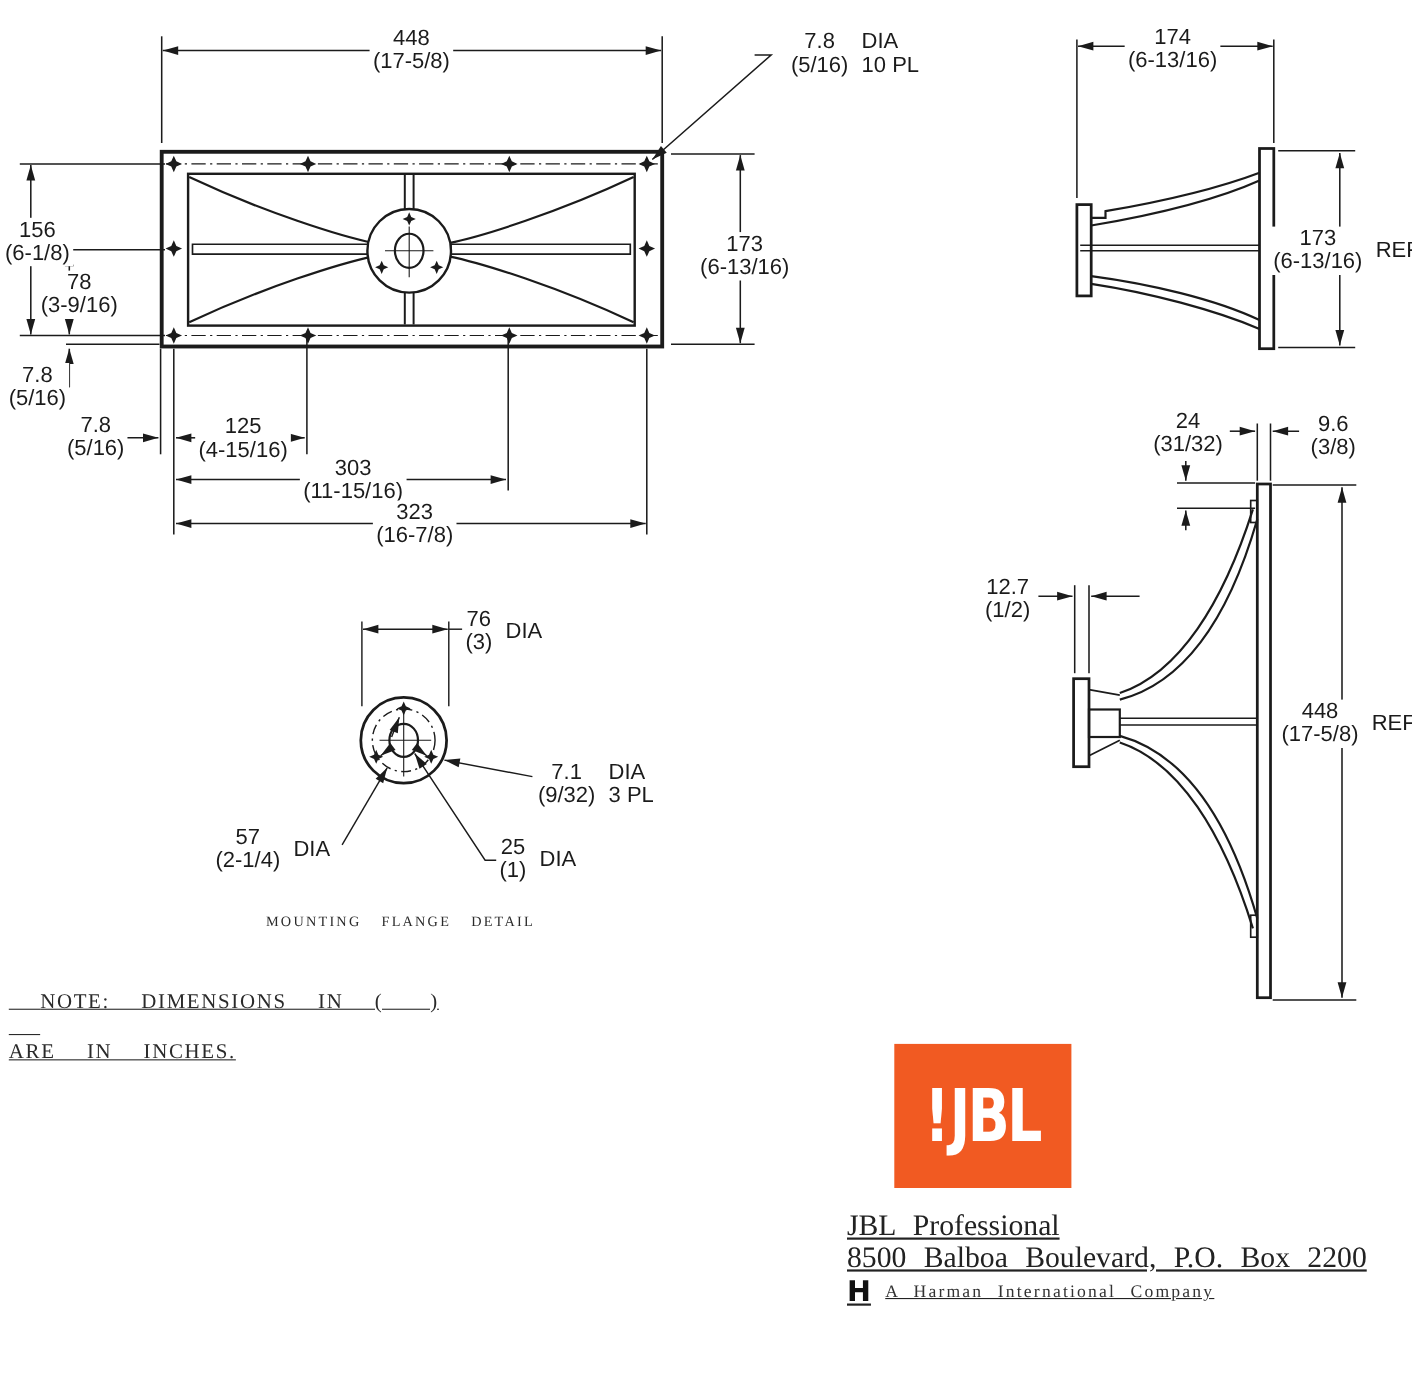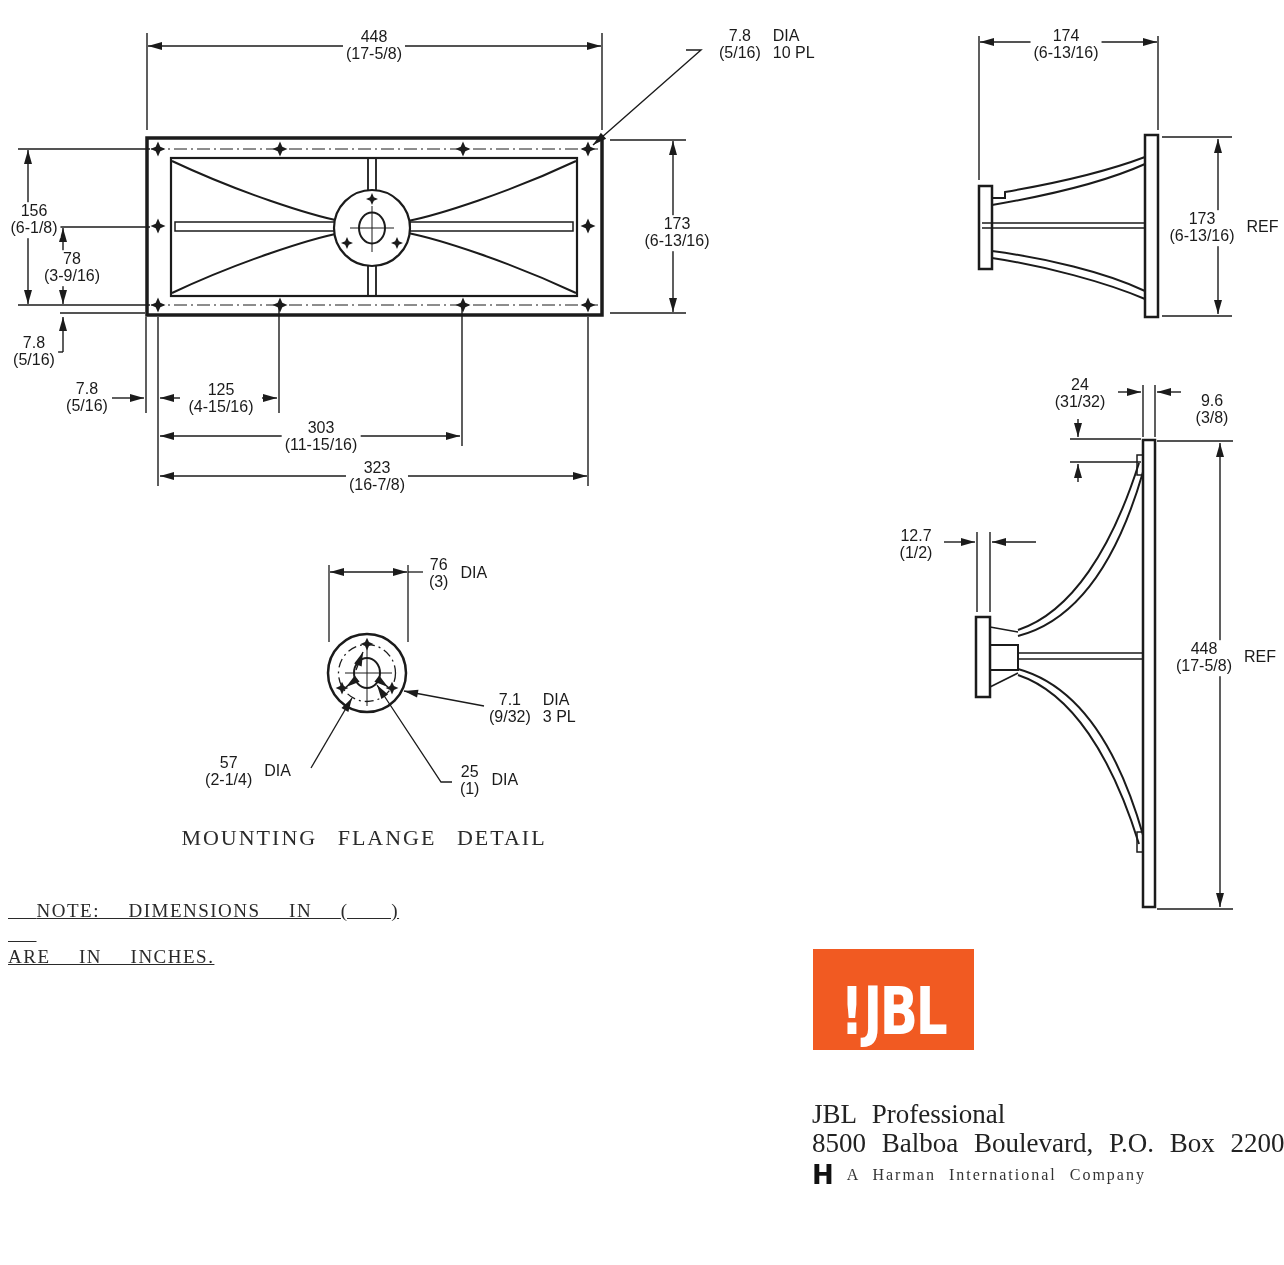--- a/index.html
+++ b/index.html
@@ -1,37 +1,37 @@
 <!DOCTYPE html>
 <html><head>
 <meta charset="utf-8">
 <style>
   html,body{margin:0;padding:0;background:#fff;}
   #stage{position:relative;width:1284px;height:1265px;background:#fff;overflow:hidden;
          font-family:"Liberation Sans",sans-serif;color:#1b1b1b;}
   #art{position:absolute;left:0;top:0;}
-  .dim{position:absolute;font-size:16px;line-height:1.05;text-align:center;
+  .dim{position:absolute;font-size:20px;line-height:1.05;text-align:center;
        background:#fff;padding:1px 3px;white-space:nowrap;}
   .dim .l{display:block;}
   .c{transform:translate(-50%,-50%);}
   .row{display:flex;gap:12px;align-items:flex-start;}
   .row.mid{align-items:center;}
   .col{display:flex;flex-direction:column;}
   .col.left{text-align:left;}
-  .caption{position:absolute;font-family:"Liberation Serif",serif;font-size:22px;
+  .caption{position:absolute;font-family:"Liberation Serif",serif;font-size:13px;
            letter-spacing:2px;word-spacing:13px;color:#2a2a2a;background:#fff;white-space:nowrap;}
   .note{position:absolute;left:8px;top:876px;font-family:"Liberation Serif",serif;
         font-size:19px;letter-spacing:1.5px;word-spacing:8px;color:#2a2a2a;white-space:pre;line-height:23px;text-decoration:underline;}
   .note .l2{display:block;}
-  .logo{position:absolute;left:813px;top:949px;width:161px;height:101px;background:#F15A22;
-        display:flex;align-items:flex-end;justify-content:center;overflow:hidden;}
+  .logo{position:absolute;left:813px;top:949px;width:161px;height:131px;background:#F15A22;
+        display:flex;align-items:center;justify-content:center;overflow:hidden;}
   .logotype{color:#fff;font-family:"DejaVu Sans",sans-serif;font-weight:bold;font-size:66px;
             letter-spacing:-3px;transform:scaleX(0.76);white-space:nowrap;}
   .logotype .mark{margin-right:3px;}
-  .footer{position:absolute;left:812px;top:1100px;font-family:"Liberation Serif",serif;color:#222;}
+  .footer{position:absolute;left:770px;top:1100px;font-family:"Liberation Serif",serif;color:#222;text-decoration:underline;}
   .footer .fl{display:block;font-size:27px;line-height:29px;word-spacing:9px;white-space:nowrap;}
   .harman{display:flex;align-items:center;gap:13px;margin-top:5px;}
   .hmark{font-family:"DejaVu Sans",sans-serif;font-weight:900;font-size:26px;line-height:24px;color:#111;}
   .htext{font-size:16px;letter-spacing:2px;word-spacing:7px;white-space:nowrap;color:#333;}
 </style>
 </head>
 <body>
 
 <div id="stage">
 
@@ -253,21 +253,21 @@
     </div>
     <span>REF</span>
   </div>
 </div>
 
 <div class="dim c" style="left:1080px;top:394px">
   <span class="l">24</span>
   <span class="l">(31/32)</span>
 </div>
 
-<div class="dim c" style="left:1212px;top:410px">
+<div class="dim c" style="left:1212px;top:397px">
   <span class="l">9.6</span>
   <span class="l">(3/8)</span>
 </div>
 
 <div class="dim c" style="left:916px;top:545px">
   <span class="l">12.7</span>
   <span class="l">(1/2)</span>
 </div>
 
 <div class="dim c" style="left:1226px;top:658px">

